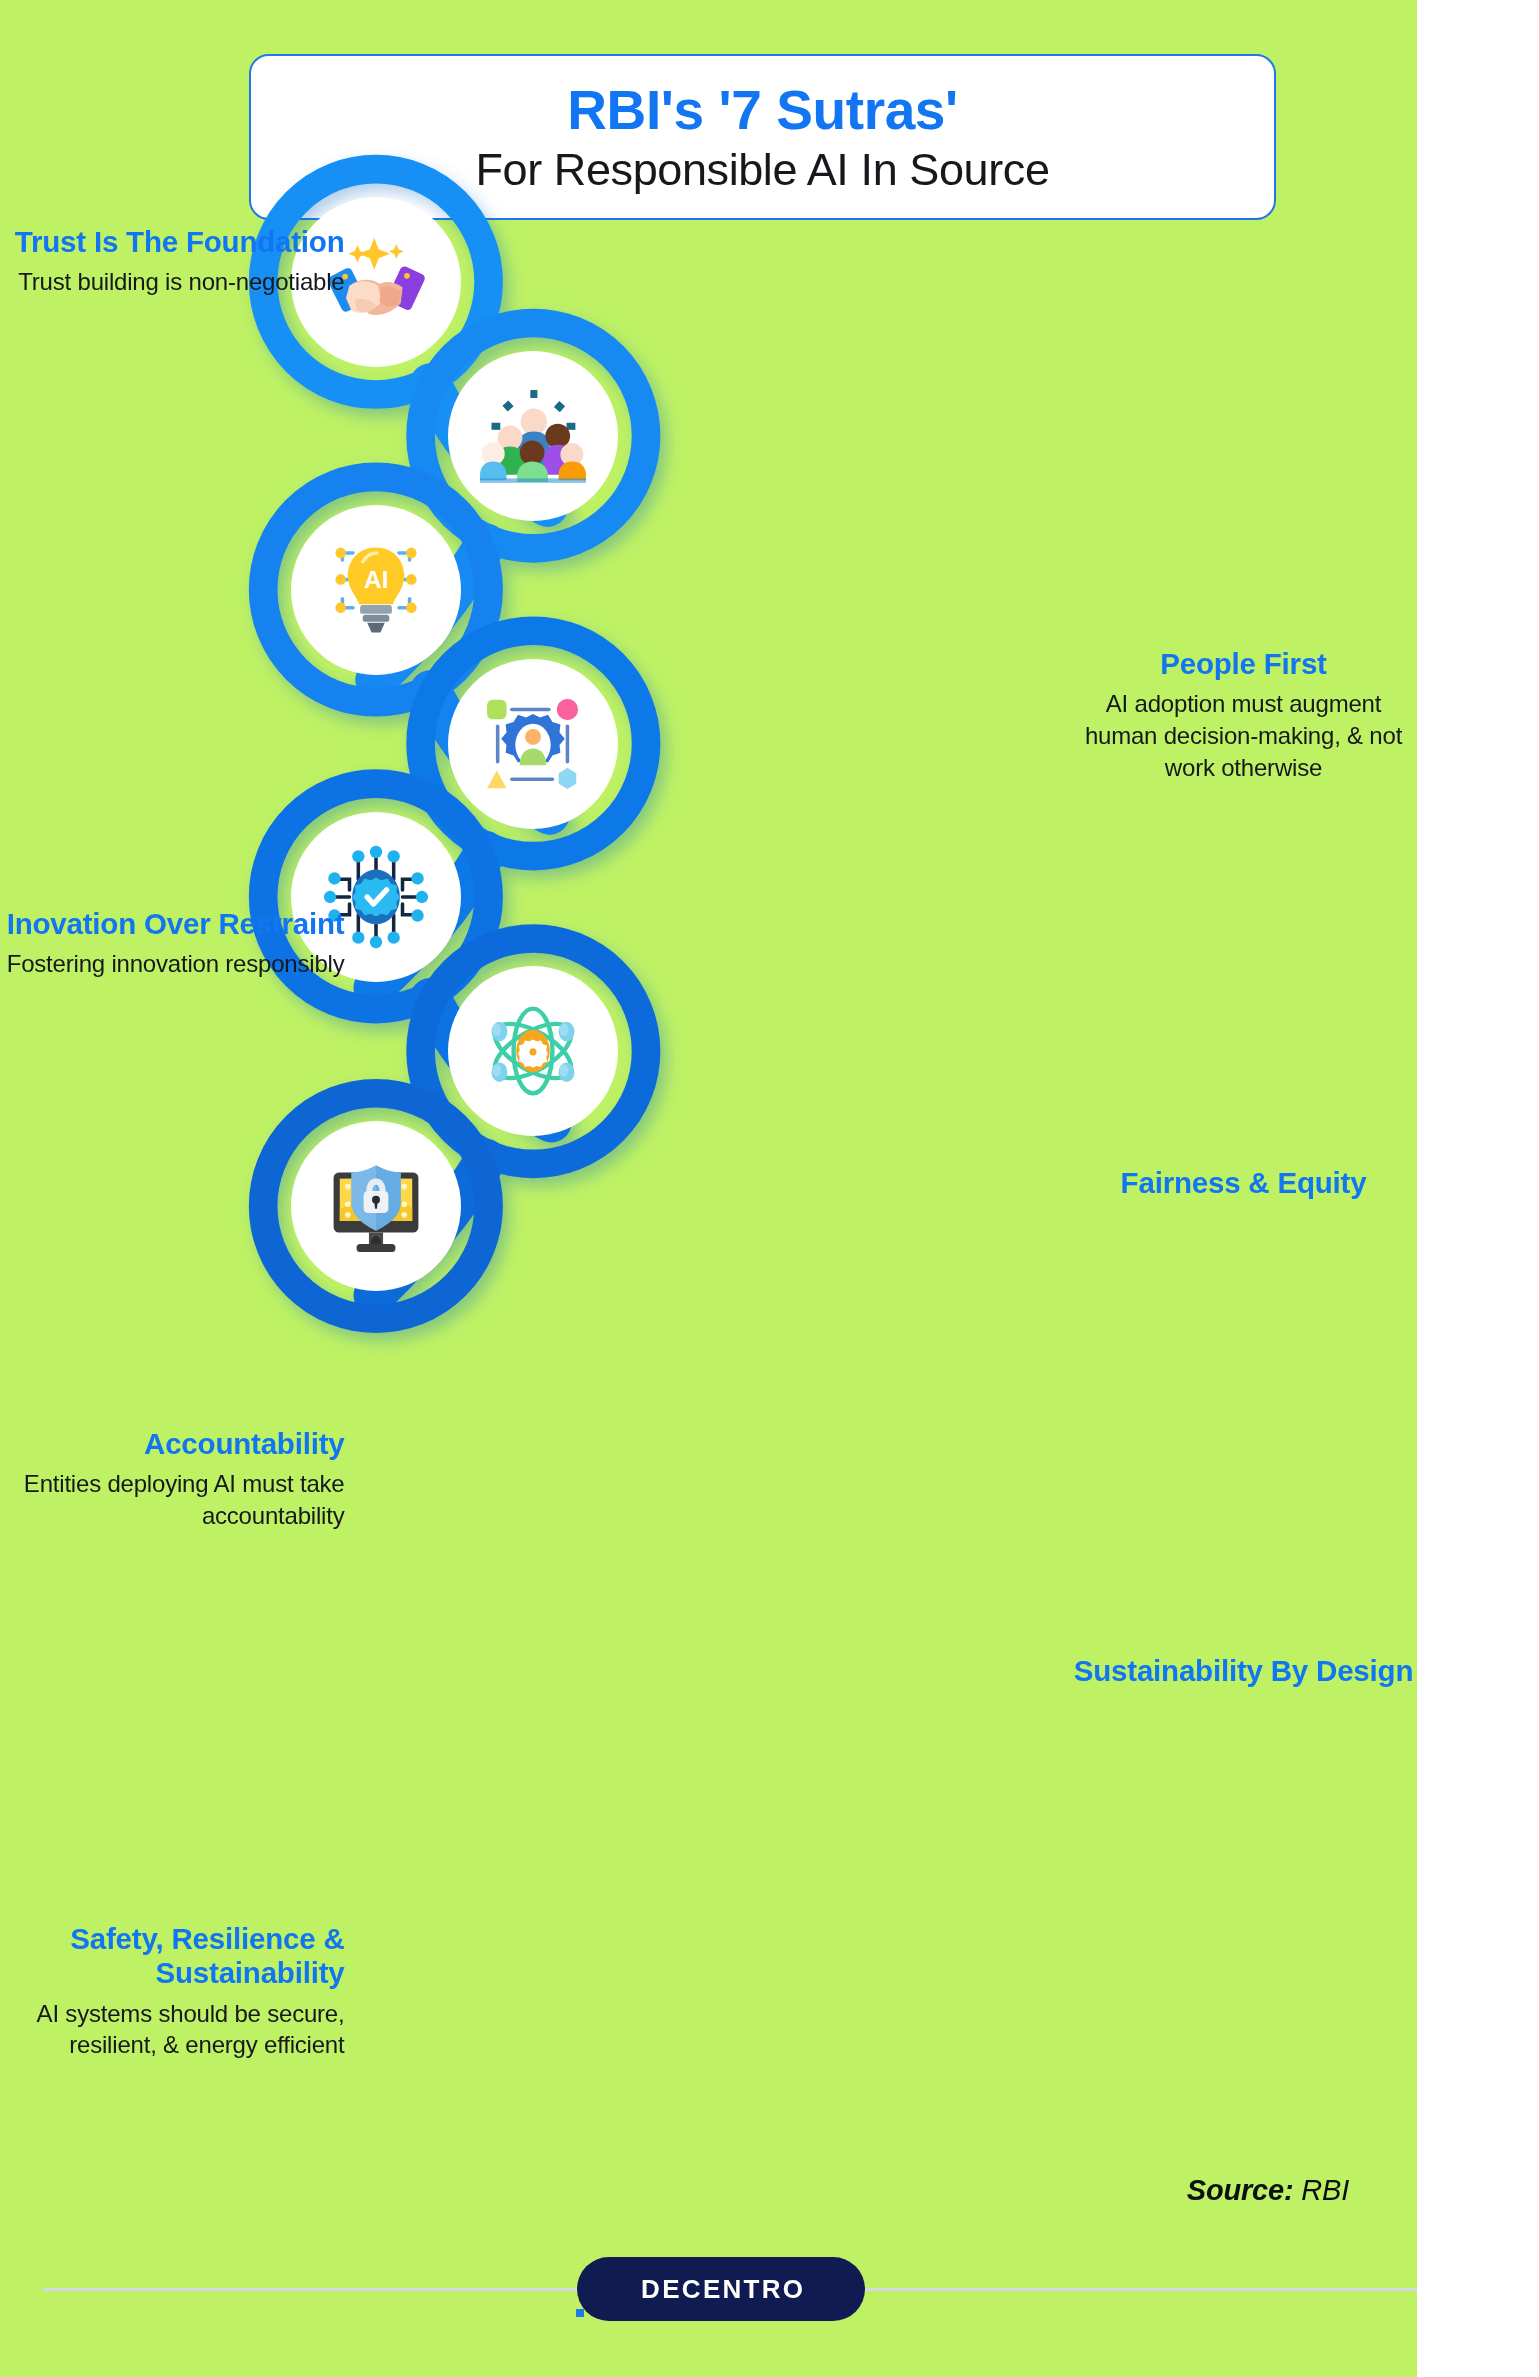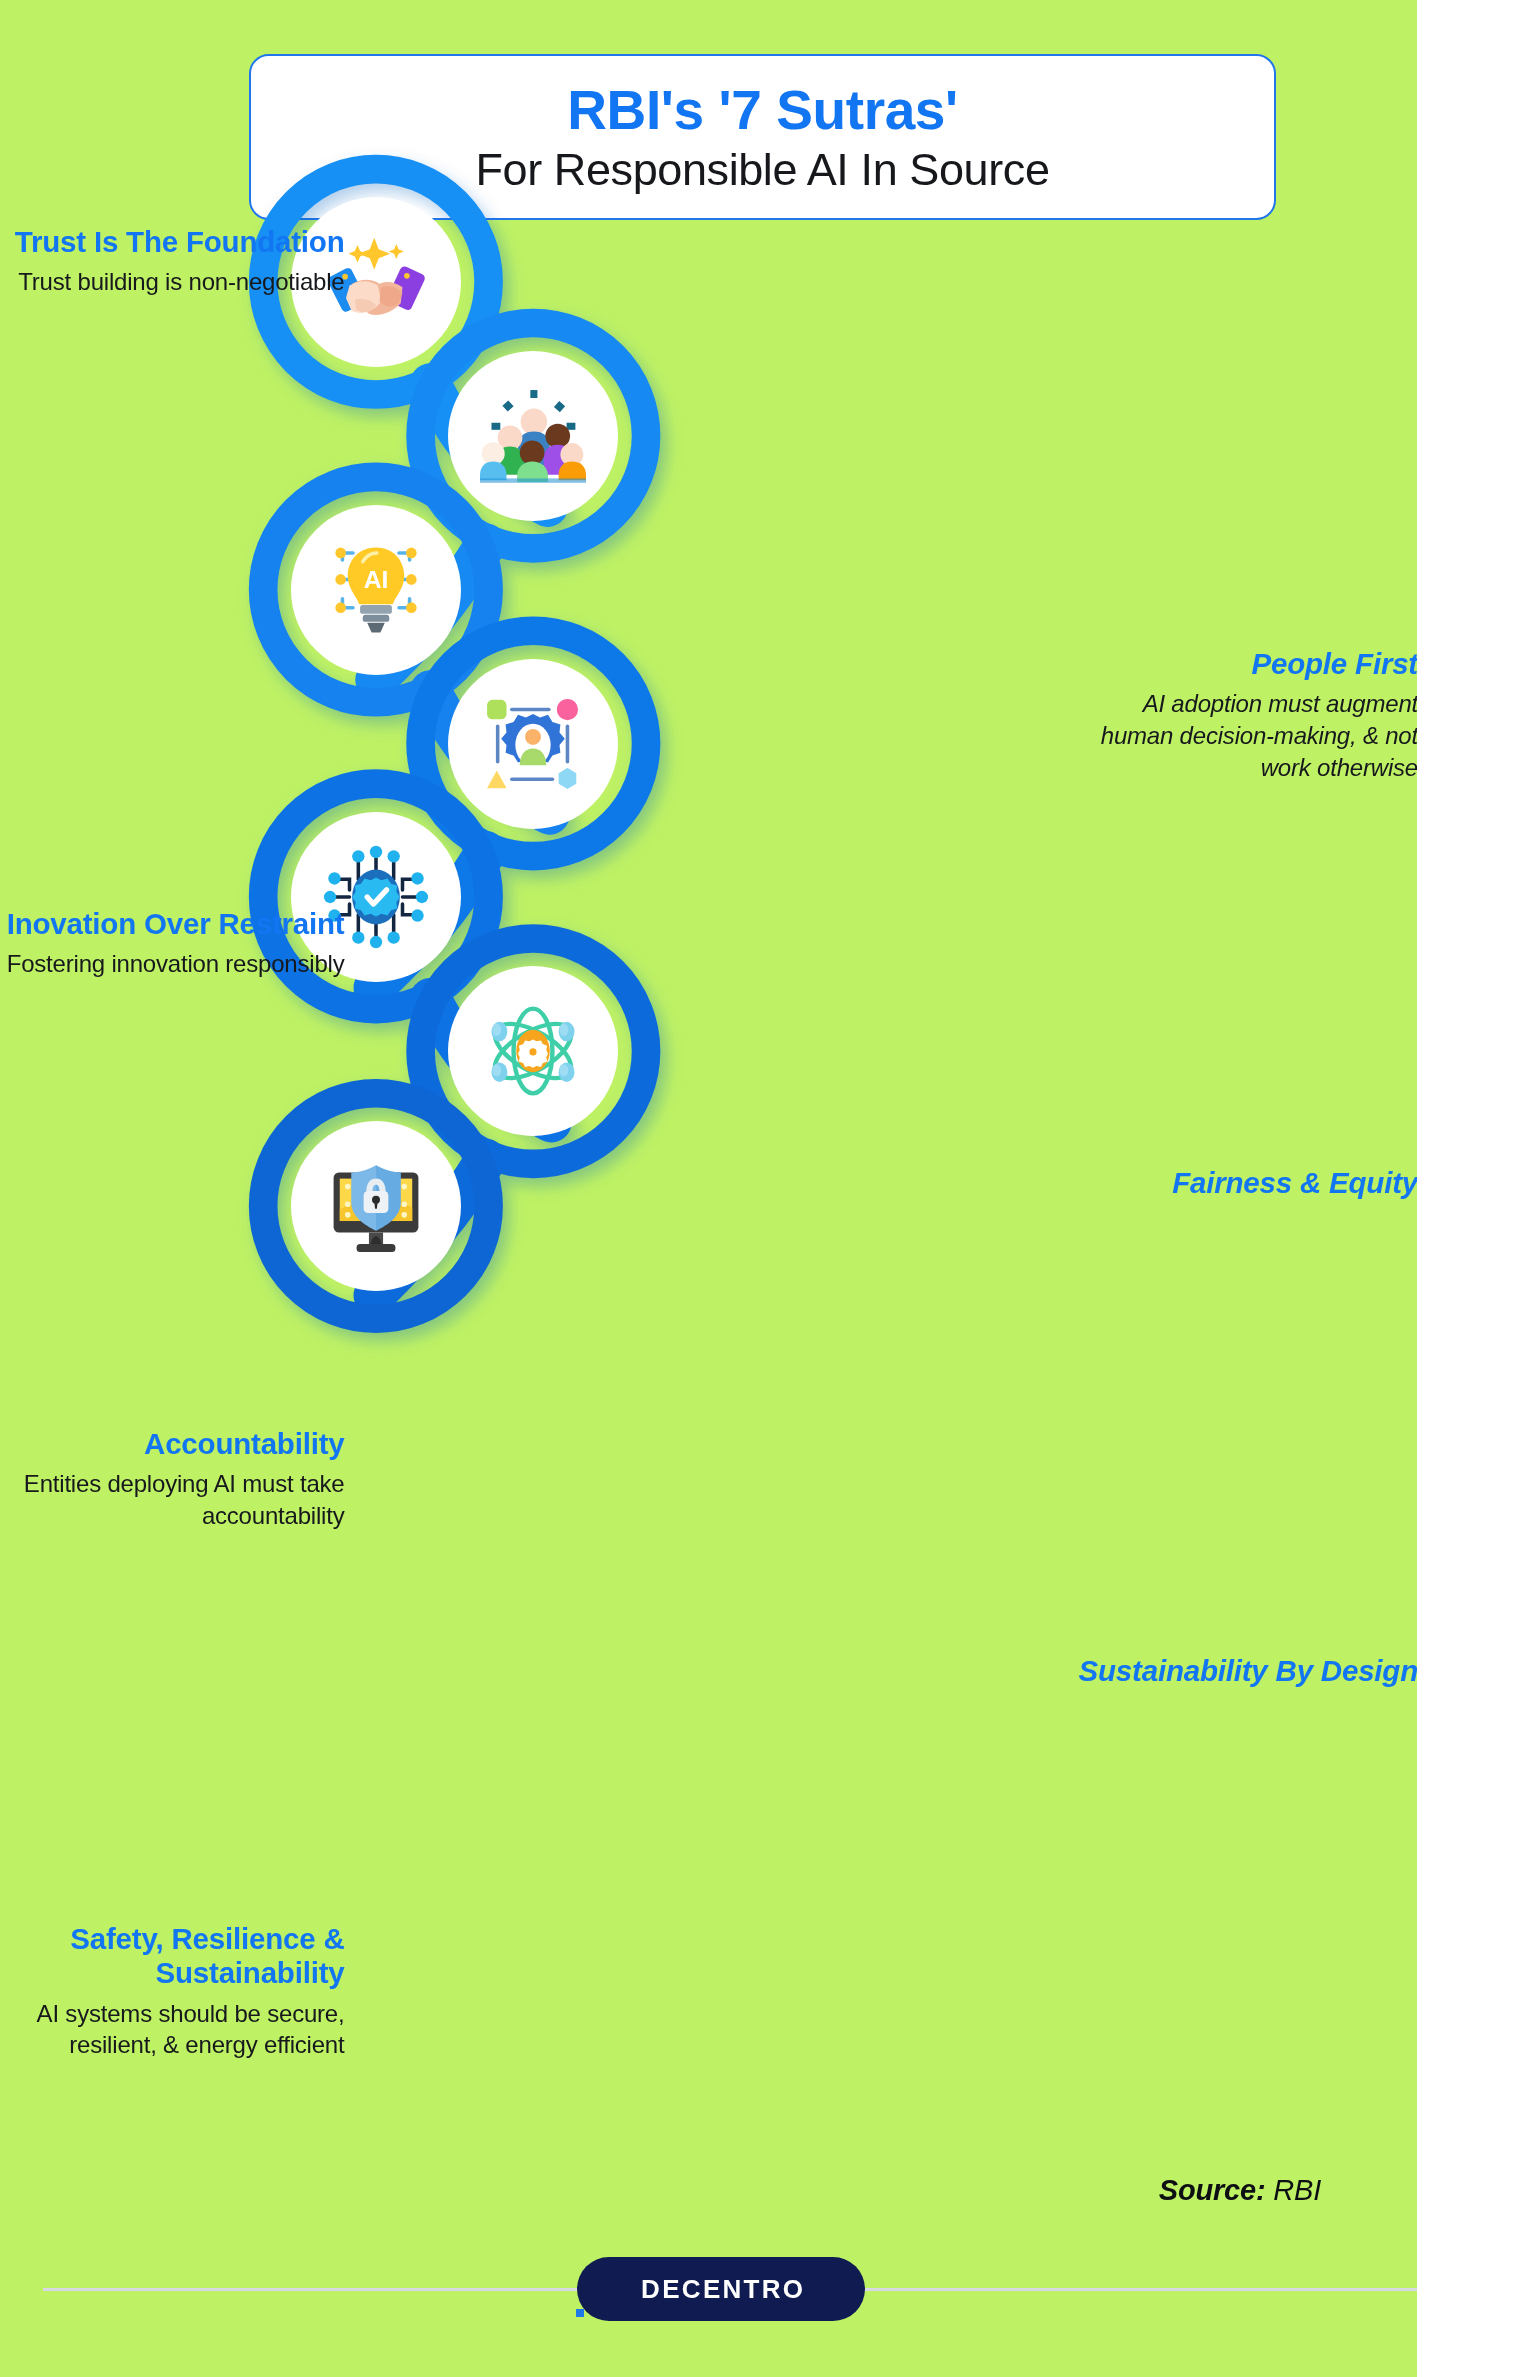--- a/index.html
+++ b/index.html
@@ -73,42 +73,42 @@
     justify-content: center;
   }
   .icon-disc svg { width: 106px; height: 106px; display: block; }
 
   
   .step-text {
     position: absolute;
     width: 349px;
   }
   .step-text.left  { text-align: right; }
-  .step-text.right { text-align: right; font-style: italic; }
+  .step-text.right { text-align: center; }
   .step-title {
     font-size: 29.5px;
     font-weight: 700;
     color: #1275f1;
     line-height: 1.16;
     letter-spacing: -0.2px;
     margin: 0 0 7.2px 0;
   }
   .step-desc {
     font-size: 24px;
     font-weight: 400;
     color: #16181c;
     line-height: 1.32;
     letter-spacing: -0.2px;
     margin: 0;
   }
 
   
   .source-note {
     position: absolute;
-    right: 96px;
+    right: 68px;
     top: 2174px;
     font-size: 29px;
     font-style: italic;
     color: #0d0f12;
     letter-spacing: -0.2px;
   }
   .source-note b { font-weight: 700; font-style: italic; }
   .source-note span { font-weight: 400; font-style: italic; }
 
   .footer-rule {

